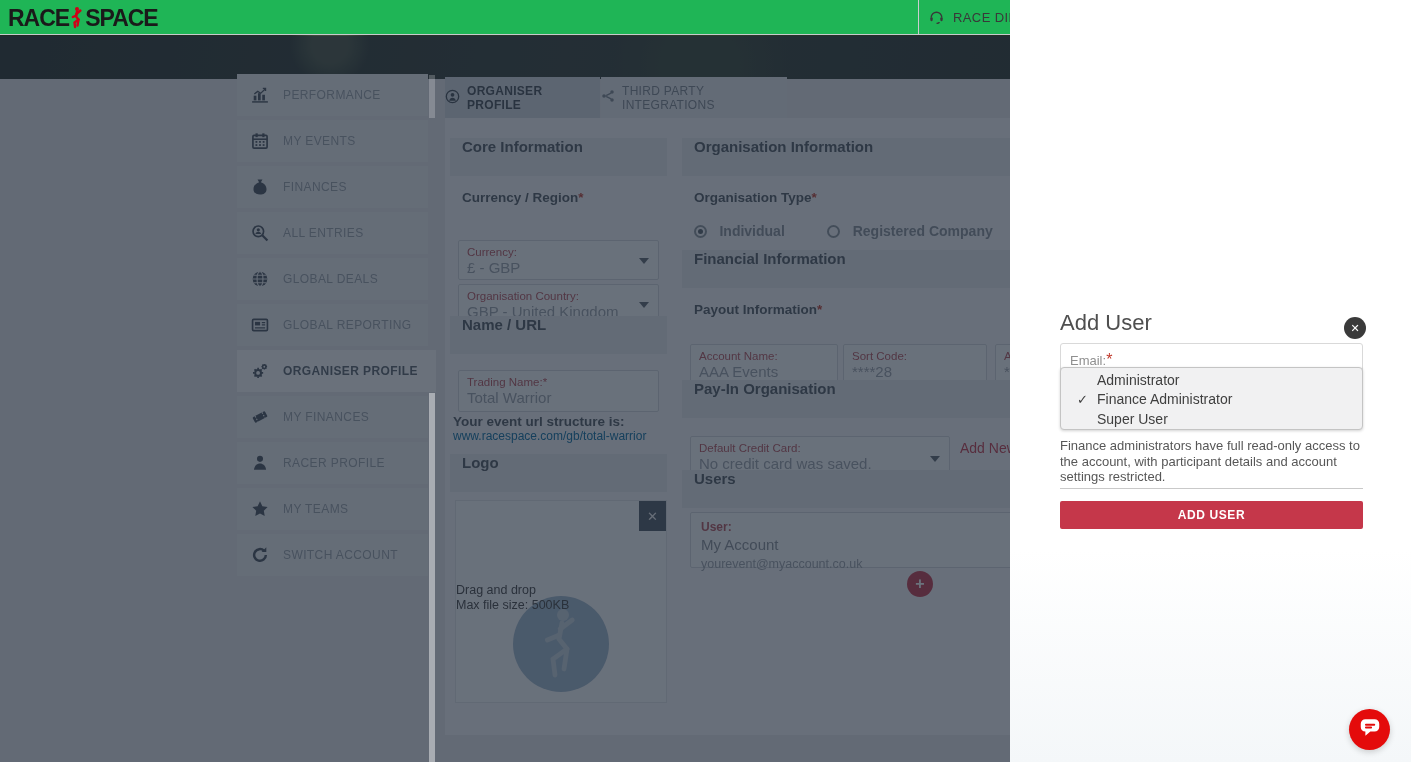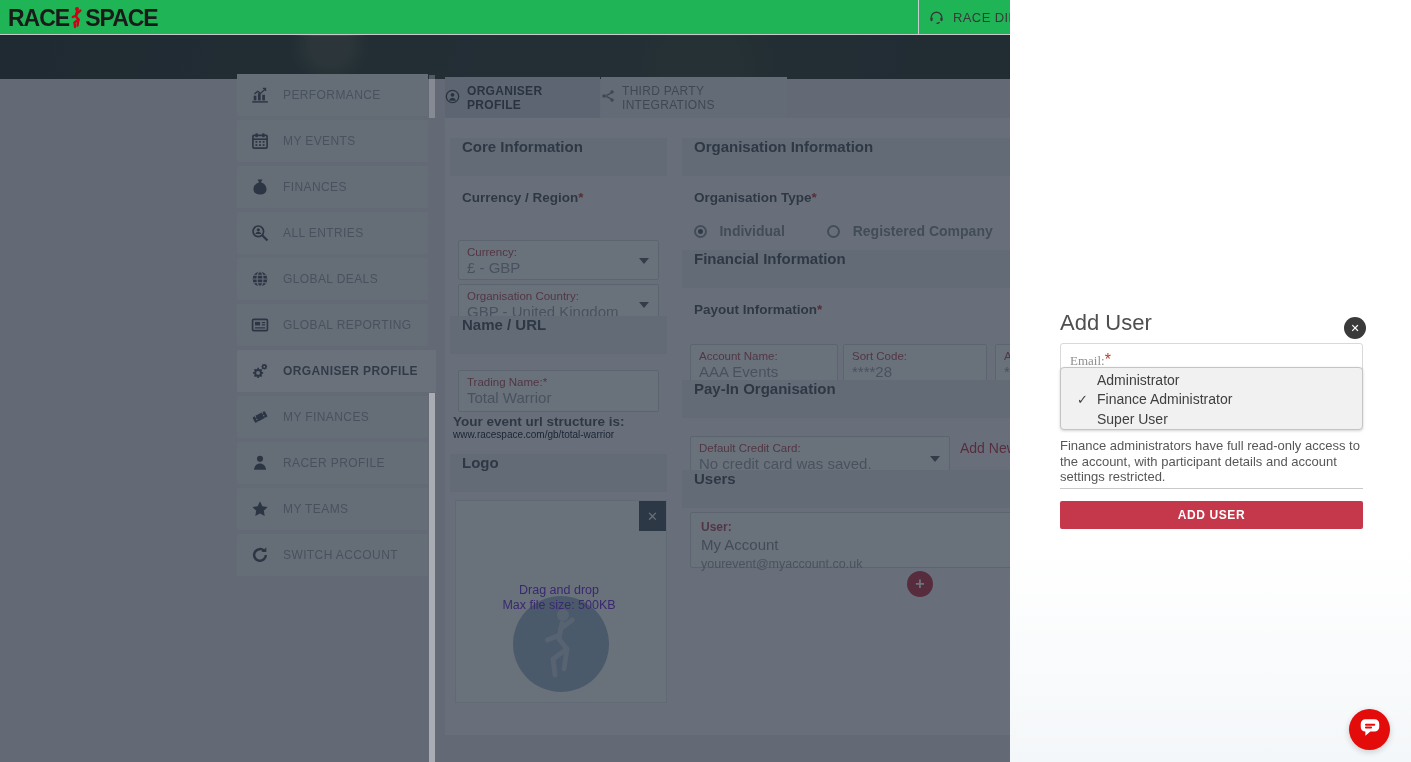--- a/index.html
+++ b/index.html
@@ -42,45 +42,45 @@
 
   .main-card { position:absolute; left:445px; top:118px; width:620px; height:617px; background:#f6f7f9; z-index:3; }
   .strip { position:absolute; background:#e6e9ec; display:flex; align-items:flex-start; padding-left:12px; font-size:15px; font-weight:bold; color:#4e565e; }
   .sublab { position:absolute; font-size:13.5px; font-weight:bold; color:#4e565e; }
   .star { color:#c0392b; }
   .fbox { position:absolute; border:1px solid #d3d7db; background:#fafbfc; border-radius:2px; padding:5px 8px;margin-top:12px; }
   .flab { font-size:11.5px; color:#b5505a; }
   .fval { font-size:15px; color:#9aa1a9; margin-top:1px; white-space:nowrap; overflow:hidden; }
   .caret { position:absolute; right:9px; top:50%; margin-top:-2px; width:0; height:0; border-left:5px solid transparent; border-right:5px solid transparent; border-top:6px solid #5c646d; }
   .urlbold { position:absolute; font-size:13.5px; font-weight:bold; color:#4e565e; }
-  .urltext { position:absolute; font-size:10px; color:#0f172a; }
+  .urltext { position:absolute; font-size:12px; color:#0369a1; }
   .dropzone { position:absolute; left:10px; top:382px; width:212px; height:203px; background:#fafbfc; border:1px solid #e0e3e6; }
   .dz-close { position:absolute; right:0; top:0; width:27px; height:30px; background:#4a5560; color:#f2f2f2; display:flex; align-items:center; justify-content:center; font-size:13px; font-weight:bold; cursor:pointer; }
   .dz-circle { position:absolute; left:50%; top:95px; transform:translateX(-50%); width:96px; height:96px; border-radius:50%; background:#9fb8cc; display:flex; align-items:center; justify-content:center; }
-  .dz-text { position:absolute; left:0; right:4px; top:82px; text-align:center; font-size:12.5px; color:#6d28d9; line-height:15px; z-index:2; }
+  .dz-text { position:absolute; left:0; right:4px; top:82px; text-align:left; font-size:12.5px; color:#404040; line-height:15px; z-index:2; }
   .radio { display:inline-block; width:13px; height:13px; border:2px solid #8a929a; border-radius:50%; position:relative; vertical-align:-2px; }
   .radio.sel::after { content:""; position:absolute; left:2px; top:2px; width:5px; height:5px; border-radius:50%; background:#555e66; }
   .rlabel { font-size:14px; font-weight:bold; color:#868e96; margin-left:8px; }
   .addlink { position:absolute; font-size:14px; color:#c5374a; cursor:pointer; white-space:nowrap; }
   .userbox { position:absolute; border:1px solid #d3d7db; background:#fafbfc; border-radius:2px; }
   .ulab { font-size:12px; font-weight:bold; color:#b5505a; }
   .uval { font-size:15px; color:#878e96; margin-top:2px; }
   .uemail { font-size:12.5px; color:#9aa1a9; margin-top:4px; }
   .plusbtn { position:absolute; width:26px; height:26px; border-radius:50%; background:#c5374a; color:#ffffff; font-size:16px; font-weight:bold; display:flex; align-items:center; justify-content:center; cursor:pointer; }
 
   
   .dim-header { position:absolute; left:0; top:0; width:1010px; height:36px; background:rgba(0,0,0,0.08); z-index:30; }
   .dim-content { position:absolute; left:0; top:36px; width:1010px; height:726px; background:rgba(30,41,56,0.66); z-index:30; }
 
   
   .panel { position:absolute; left:1010px; top:0; width:401px; height:762px; z-index:40; background:linear-gradient(180deg,#ffffff 0%,#ffffff 72%,#f4f7f9 100%); }
   .p-title { position:absolute; left:50px; top:310px; font-size:22px; color:#4f4f4f; }
   .p-close { position:absolute; left:1344px; top:317px; width:22px; height:22px; border-radius:50%; background:#3a3a3a; color:#ffffff; font-size:11px; font-weight:bold; display:flex; align-items:center; justify-content:center; cursor:pointer; z-index:42; }
   .email-box { position:absolute; left:50px; top:343px; width:303px; height:54px; background:#ffffff; border:1px solid #d9d9d9; border-radius:3px; padding:7px 9px; }
-  .email-lab { font-size:13px; color:#8f8f8f;font-family:Liberation Serif, serif; }
+  .email-lab { font-size:13px; color:#8f8f8f; }
   .ddown { position:absolute; left:50px; top:367px; width:303px; height:63px; background:#f1f1f2; border:1px solid #c4c4c4; border-radius:4px; box-shadow:0 1px 3px rgba(0,0,0,0.18); z-index:43; padding-top:2px; }
   .dd-opt { height:19.5px; display:flex; align-items:center; font-size:14px; color:#3f3f3f; padding-left:36px; position:relative; cursor:pointer; }
   .dd-check { position:absolute; left:16px; font-size:13px; color:#3f3f3f; }
   .p-desc { position:absolute; left:50px; top:438px; width:305px; font-size:13px; color:#575757; line-height:15.5px; }
   .p-hr { position:absolute; left:50px; top:488px; width:303px; border-top:1px solid #c9c9c9; }
   .p-btn { position:absolute; left:50px; top:501px; width:303px; height:28px; background:#c5374a; border:none; border-radius:2px; color:#ffffff; font-size:12px; font-weight:bold; letter-spacing:.6px; cursor:pointer; font-family:inherit; }
 
   .chat { position:absolute; left:1349px; top:709px; width:41px; height:41px; border-radius:50%; background:#e40b0b; z-index:50; display:flex; align-items:center; justify-content:center; cursor:pointer; box-shadow:0 2px 6px rgba(0,0,0,0.18); }
 </style>
 </head>

